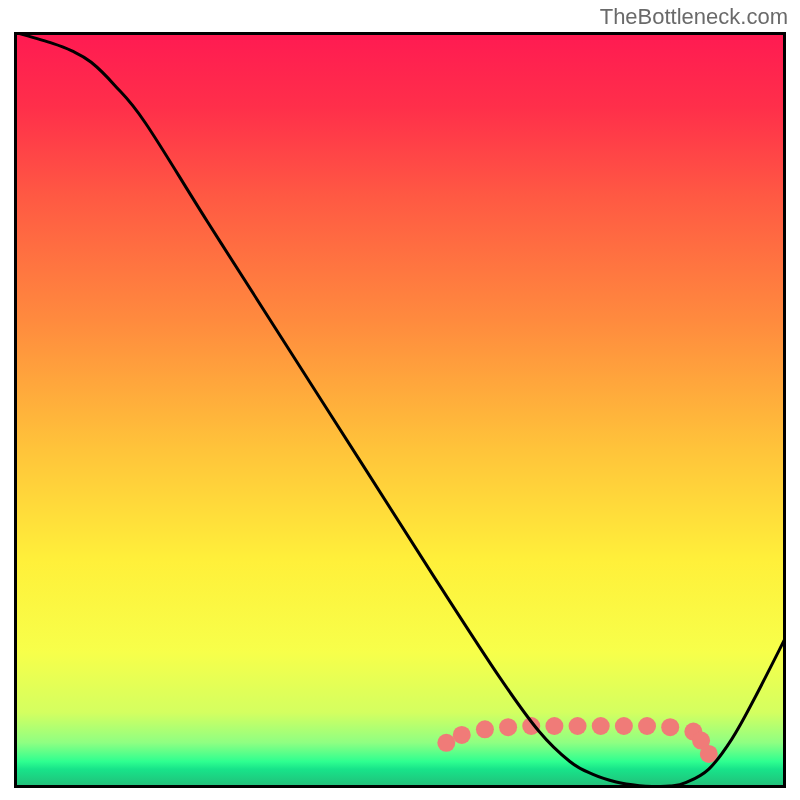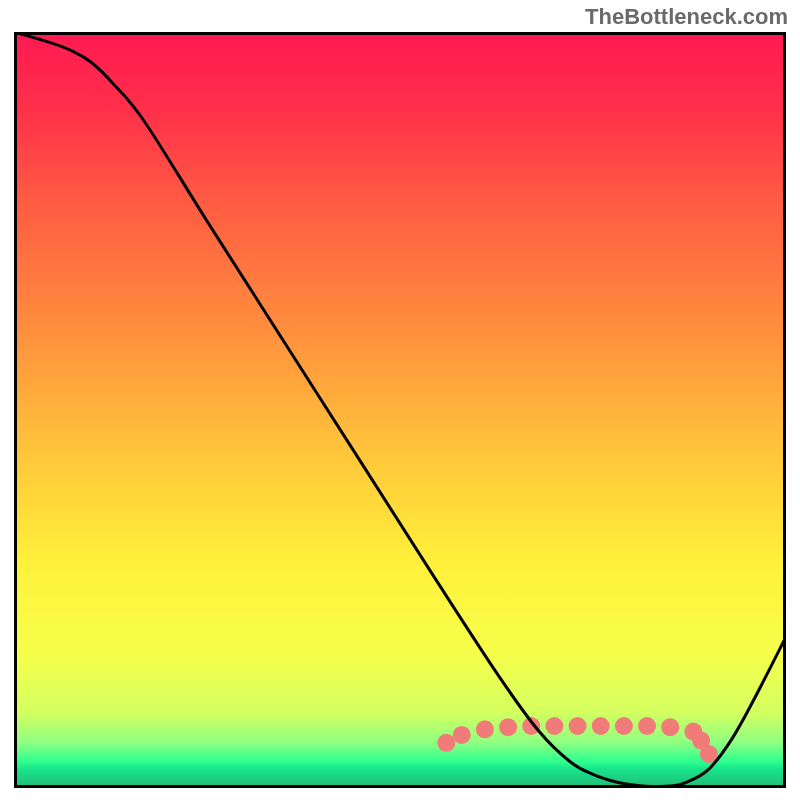--- a/index.html
+++ b/index.html
@@ -15,21 +15,21 @@
     width: 800px;
     height: 800px;
     background: #fff;
   }
   .attribution {
     position: absolute;
     top: 4px;
     right: 12px;
     color: #6a6a6a;
     font-size: 22px;
-    font-weight: 700;
+    font-weight: 400;
     z-index: 5;
   }
   svg {
     display: block;
   }
 </style>
 </head>
 <body>
 
 <div class="container">

